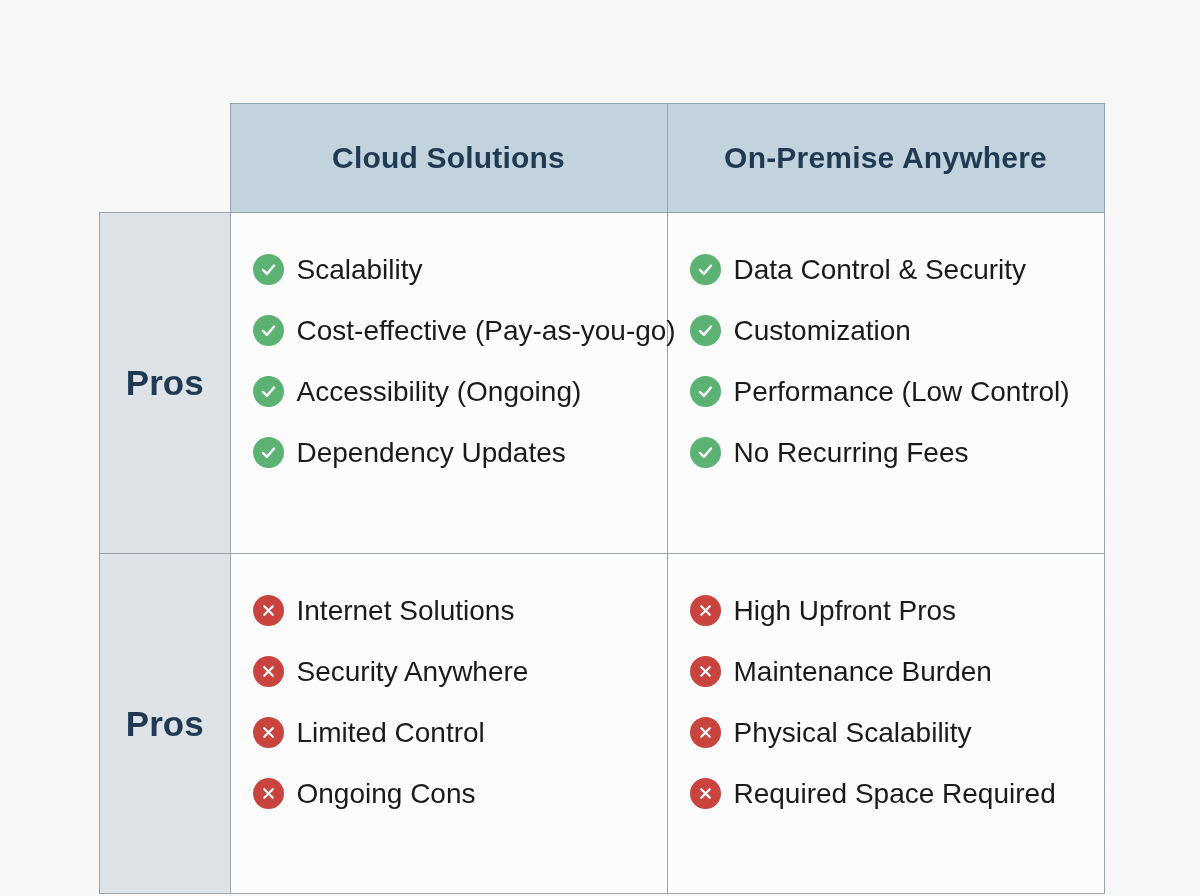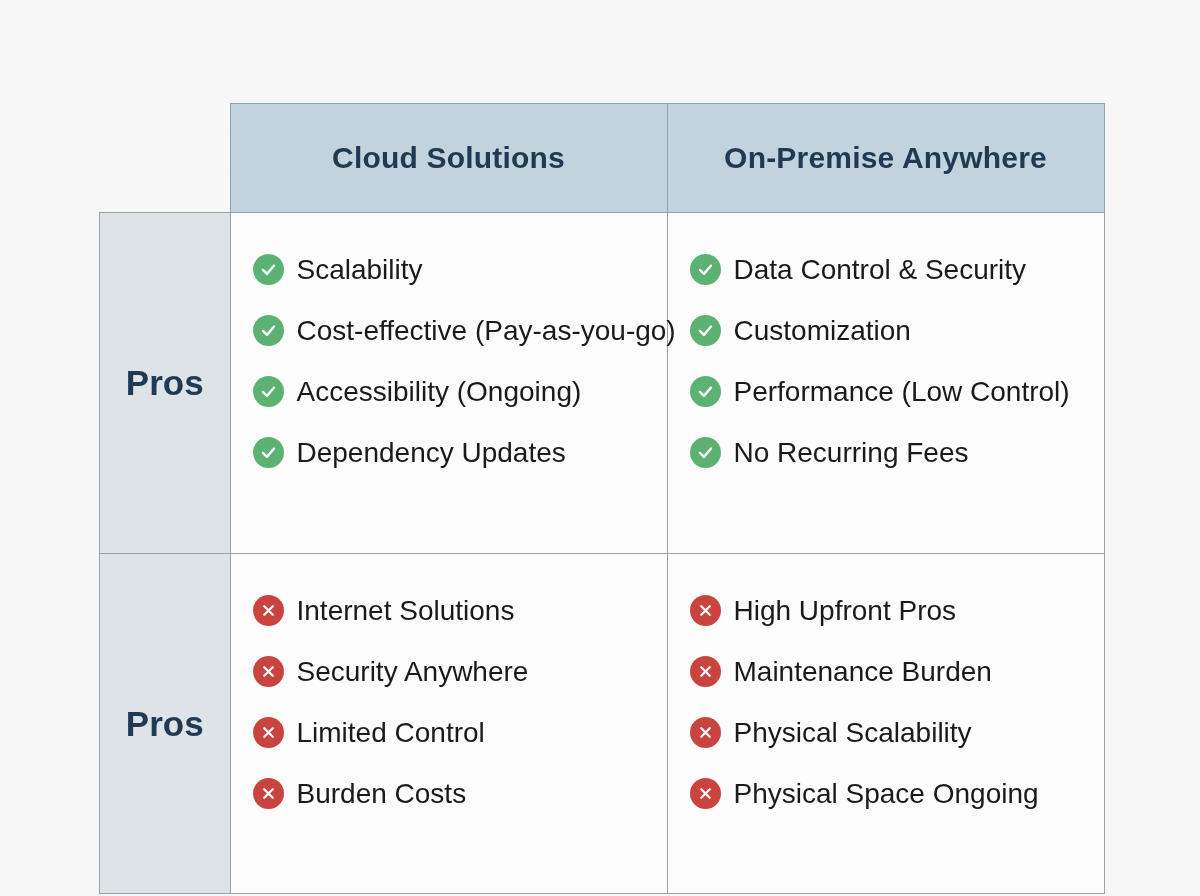--- a/index.html
+++ b/index.html
@@ -258,21 +258,21 @@
                   </svg>
               </span>
               <span class="item-label">Limited Control</span>
             </li>
             <li class="item-row">
               <span class="badge cross">
                 <svg width="17" height="17" viewBox="0 0 24 24" aria-hidden="true">
                     <path d="M6 6 L18 18 M18 6 L6 18" fill="none" stroke="#ffffff" stroke-width="3.2" stroke-linecap="round"></path>
                   </svg>
               </span>
-              <span class="item-label">Burden Costs</span>
+              <span class="item-label">Ongoing Cons</span>
             </li>
           </ul>
         </td>
 
         <td class="list-cell">
           <ul class="item-list">
             <li class="item-row">
               <span class="badge cross">
                 <svg width="17" height="17" viewBox="0 0 24 24" aria-hidden="true">
                     <path d="M6 6 L18 18 M18 6 L6 18" fill="none" stroke="#ffffff" stroke-width="3.2" stroke-linecap="round"></path>
@@ -295,21 +295,21 @@
                   </svg>
               </span>
               <span class="item-label">Physical Scalability</span>
             </li>
             <li class="item-row">
               <span class="badge cross">
                 <svg width="17" height="17" viewBox="0 0 24 24" aria-hidden="true">
                     <path d="M6 6 L18 18 M18 6 L6 18" fill="none" stroke="#ffffff" stroke-width="3.2" stroke-linecap="round"></path>
                   </svg>
               </span>
-              <span class="item-label">Physical Space Ongoing</span>
+              <span class="item-label">Required Space Required</span>
             </li>
           </ul>
         </td>
       </tr>
 
     </tbody>
   </table>
 </div>
 
 </body></html>

